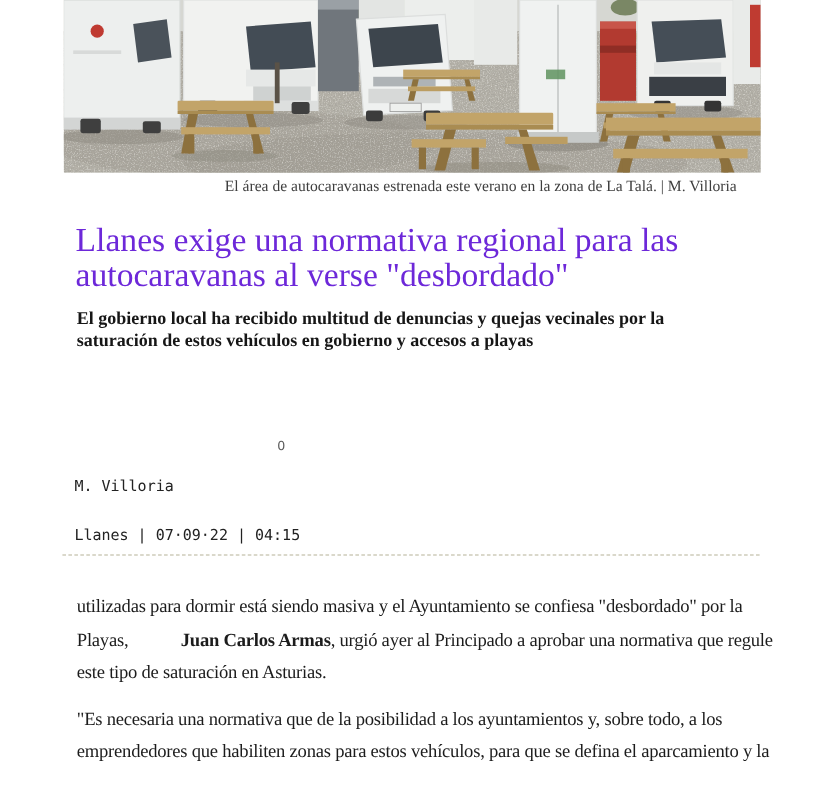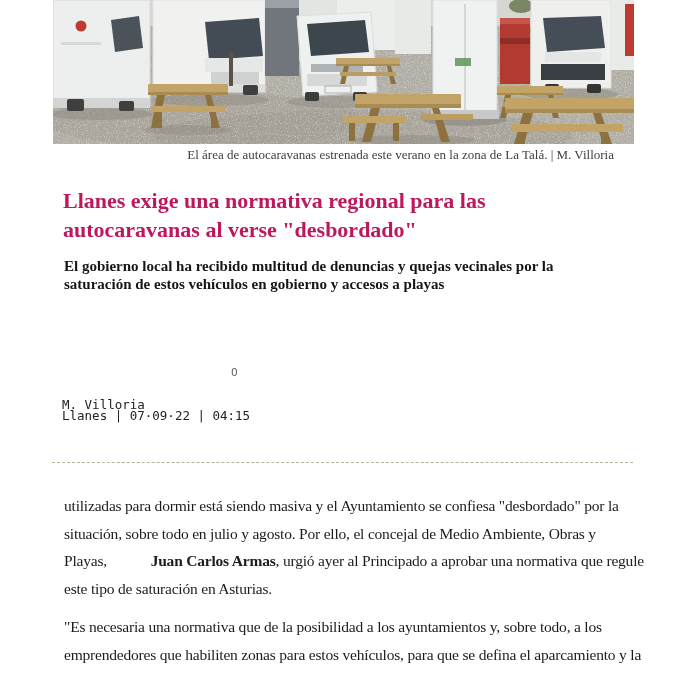--- a/index.html
+++ b/index.html
@@ -5,34 +5,34 @@
   html,body{margin:0;padding:0;}
   body{width:678px;height:675px;background:#ffffff;overflow:hidden;
        font-family:"Liberation Serif", serif;}
   #page{position:relative;width:678px;height:675px;overflow:hidden;background:#fff;padding-left:16px;}
 
   .photo{position:absolute;left:53px;top:0;width:581px;height:144px;overflow:hidden;}
 
   .caption{position:absolute;left:53px;top:147px;width:561px;text-align:right;
            font-size:13px;line-height:15px;color:#3e3e3e;white-space:nowrap;}
 
-  .headline{position:absolute;left:63px;top:187px;width:580px;color:#be185d;
-            font-size:22px;line-height:28.5px;font-weight:700;}
+  .headline{position:absolute;left:63px;top:187px;width:580px;color:#6d28d9;
+            font-size:28px;line-height:28.5px;font-weight:400;}
   .headline div{white-space:nowrap;}
 
   .subhead{position:absolute;left:63px;top:257px;width:560px;color:#161616;
            font-size:15px;line-height:17.5px;font-weight:700;}
   .subhead div{white-space:nowrap;}
 
   .comment-count{position:absolute;left:231px;top:366px;font-size:10.5px;color:#5a5a5a;
                  font-family:"DejaVu Sans", sans-serif;cursor:pointer;}
 
   .mono{font-family:"DejaVu Sans Mono", monospace;color:#222;}
   .author{position:absolute;left:62px;top:397px;font-size:12.5px;}
-  .dateline{position:absolute;left:62px;top:408px;font-size:12.5px;}
+  .dateline{position:absolute;left:62px;top:438px;font-size:12.5px;}
 
   .divider{position:absolute;left:52px;top:462px;width:581px;height:0;
            border-top:1px dashed #b5b297;}
 
   .bodytext{position:absolute;left:64px;top:492px;width:590px;color:#1c1c1c;
             font-size:15.5px;line-height:27.6px;letter-spacing:-0.2px;}
   .bodytext .bline{white-space:nowrap;}
   .bodytext .para-gap{margin-top:10.8px;}
   .bodytext .b{font-weight:700;margin-left:40px;}
 </style>
@@ -190,23 +190,20 @@
   <div class="author mono">M. Villoria</div>
   <div class="dateline mono">Llanes | 07·09·22 | 04:15</div>
 
   <div class="divider"></div>
 
   <div class="bodytext">
     <div class="bline">
       <span>utilizadas para dormir está siendo masiva y el Ayuntamiento se confiesa "desbordado" por la</span>
     </div>
     <div class="bline">
-      <span>situación, sobre todo en julio y agosto. Por ello, el concejal de Medio Ambiente, Obras y</span>
-    </div>
-    <div class="bline">
       <span>Playas, </span><span class="b">Juan Carlos Armas</span><span>, urgió ayer al Principado a aprobar una normativa que regule</span>
     </div>
     <div class="bline">
       <span>este tipo de saturación en Asturias.</span>
     </div>
     <div class="bline para-gap">
       <span>"Es necesaria una normativa que de la posibilidad a los ayuntamientos y, sobre todo, a los</span>
     </div>
     <div class="bline">
       <span>emprendedores que habiliten zonas para estos vehículos, para que se defina el aparcamiento y la</span>

